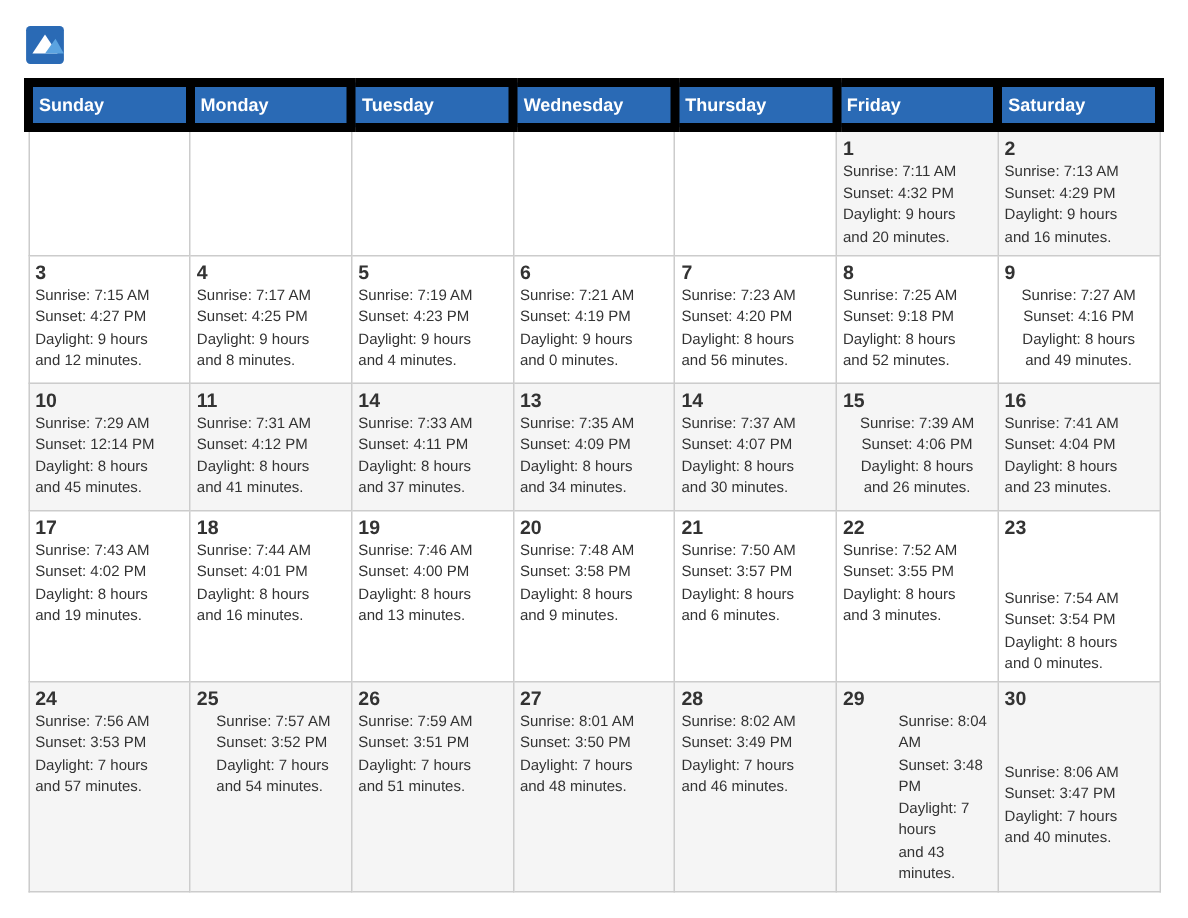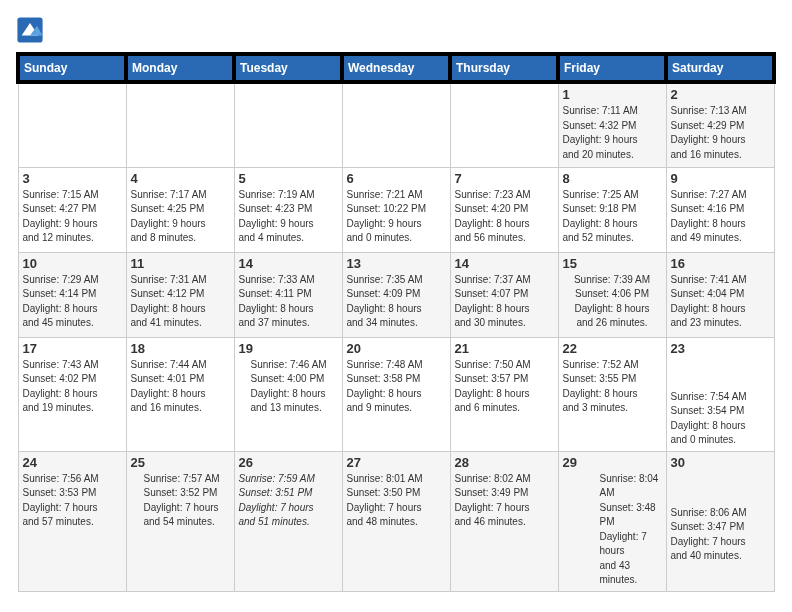--- a/index.html
+++ b/index.html
@@ -57,21 +57,21 @@
       border-collapse: collapse;
       table-layout: fixed;
     }
     thead tr th {
       background: #2a6ab5;
       color: #fff;
       font-size: 12px;
       font-weight: bold;
       padding: 5px 4px;
       text-align: left;
-      border: 4px solid #000000;
+      border: 6px solid #000000;
     }
     tbody tr td {
       border: 1px solid #ccc;
       vertical-align: top;
       padding: 3px 4px;
       font-size: 10.5px;
       color: #333;
       height: 85px;
       background: #fff;
     }
@@ -165,51 +165,51 @@
         <td>
           <div class="day-number">5</div>
           <div class="day-info" style="white-space: pre-line;">Sunrise: 7:19 AM
 Sunset: 4:23 PM
 Daylight: 9 hours
 and 4 minutes.</div>
         </td>
         <td>
           <div class="day-number">6</div>
           <div class="day-info" style="white-space: pre-line;">Sunrise: 7:21 AM
-Sunset: 10:22 PM
+Sunset: 4:19 PM
 Daylight: 9 hours
 and 0 minutes.</div>
         </td>
         <td>
           <div class="day-number">7</div>
           <div class="day-info" style="white-space: pre-line;">Sunrise: 7:23 AM
 Sunset: 4:20 PM
 Daylight: 8 hours
 and 56 minutes.</div>
         </td>
         <td>
           <div class="day-number">8</div>
           <div class="day-info" style="white-space: pre-line;">Sunrise: 7:25 AM
 Sunset: 9:18 PM
 Daylight: 8 hours
 and 52 minutes.</div>
         </td>
         <td>
           <div class="day-number">9</div>
-          <div class="day-info" style="white-space: pre-line;">Sunrise: 7:27 AM
+          <div class="day-info" style="white-space: pre-line; text-align: center;">Sunrise: 7:27 AM
 Sunset: 4:16 PM
 Daylight: 8 hours
 and 49 minutes.</div>
         </td>
       </tr>
       <tr>
         <td>
           <div class="day-number">10</div>
           <div class="day-info" style="white-space: pre-line;">Sunrise: 7:29 AM
-Sunset: 4:14 PM
+Sunset: 12:14 PM
 Daylight: 8 hours
 and 45 minutes.</div>
         </td>
         <td>
           <div class="day-number">11</div>
           <div class="day-info" style="white-space: pre-line;">Sunrise: 7:31 AM
 Sunset: 4:12 PM
 Daylight: 8 hours
 and 41 minutes.</div>
         </td>
@@ -259,21 +259,21 @@
         </td>
         <td>
           <div class="day-number">18</div>
           <div class="day-info" style="white-space: pre-line;">Sunrise: 7:44 AM
 Sunset: 4:01 PM
 Daylight: 8 hours
 and 16 minutes.</div>
         </td>
         <td>
           <div class="day-number">19</div>
-          <div class="day-info" style="white-space: pre-line; margin-left: 12px;">Sunrise: 7:46 AM
+          <div class="day-info" style="white-space: pre-line;">Sunrise: 7:46 AM
 Sunset: 4:00 PM
 Daylight: 8 hours
 and 13 minutes.</div>
         </td>
         <td>
           <div class="day-number">20</div>
           <div class="day-info" style="white-space: pre-line;">Sunrise: 7:48 AM
 Sunset: 3:58 PM
 Daylight: 8 hours
 and 9 minutes.</div>
@@ -310,21 +310,21 @@
         </td>
         <td>
           <div class="day-number">25</div>
           <div class="day-info" style="white-space: pre-line; margin-left: 13px;">Sunrise: 7:57 AM
 Sunset: 3:52 PM
 Daylight: 7 hours
 and 54 minutes.</div>
         </td>
         <td>
           <div class="day-number">26</div>
-          <div class="day-info" style="white-space: pre-line; font-style: italic;">Sunrise: 7:59 AM
+          <div class="day-info" style="white-space: pre-line;">Sunrise: 7:59 AM
 Sunset: 3:51 PM
 Daylight: 7 hours
 and 51 minutes.</div>
         </td>
         <td>
           <div class="day-number">27</div>
           <div class="day-info" style="white-space: pre-line;">Sunrise: 8:01 AM
 Sunset: 3:50 PM
 Daylight: 7 hours
 and 48 minutes.</div>

